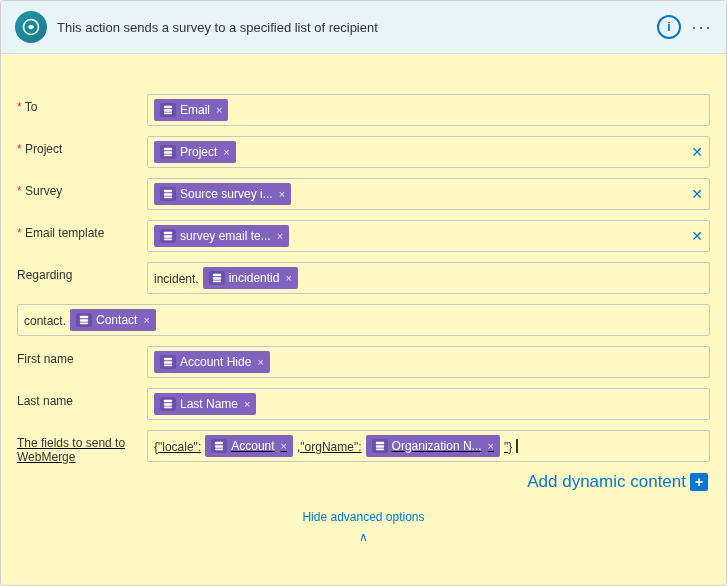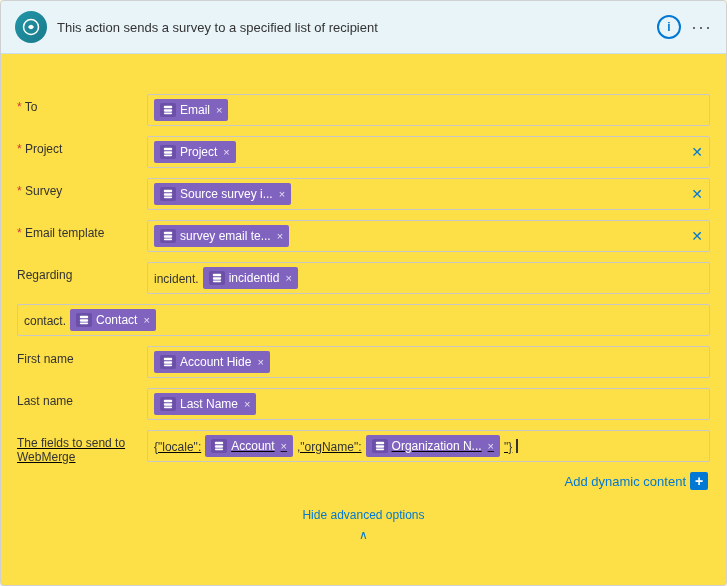--- a/index.html
+++ b/index.html
@@ -6,21 +6,21 @@
     body {
       font-family: 'Segoe UI', Arial, sans-serif;
       font-size: 13px;
       background: #f3f2f1;
       display: flex;
       justify-content: center;
       align-items: center;
       min-height: 100vh;
     }
     .card {
-      background: #fde047;
+      background: #fef9c3;
       border: 1px solid #d0d0d0;
       border-radius: 4px;
       width: 727px;
       min-height: 586px;
       padding: 0;
       overflow: hidden;
     }
     .card-header {
       background: #e8f4f8;
       border-bottom: 1px solid #c8e0ec;
@@ -183,21 +183,21 @@
     .add-dynamic {
       display: flex;
       justify-content: flex-end;
       align-items: center;
       margin-top: 4px;
       gap: 4px;
       padding-right: 2px;
     }
     .add-dynamic-text {
       color: #0078d4;
-      font-size: 13px;
+      font-size: 17px;
       cursor: pointer;
     }
     .add-dynamic-btn {
       width: 18px;
       height: 18px;
       background: #0078d4;
       color: white;
       border-radius: 2px;
       display: flex;
       align-items: center;

